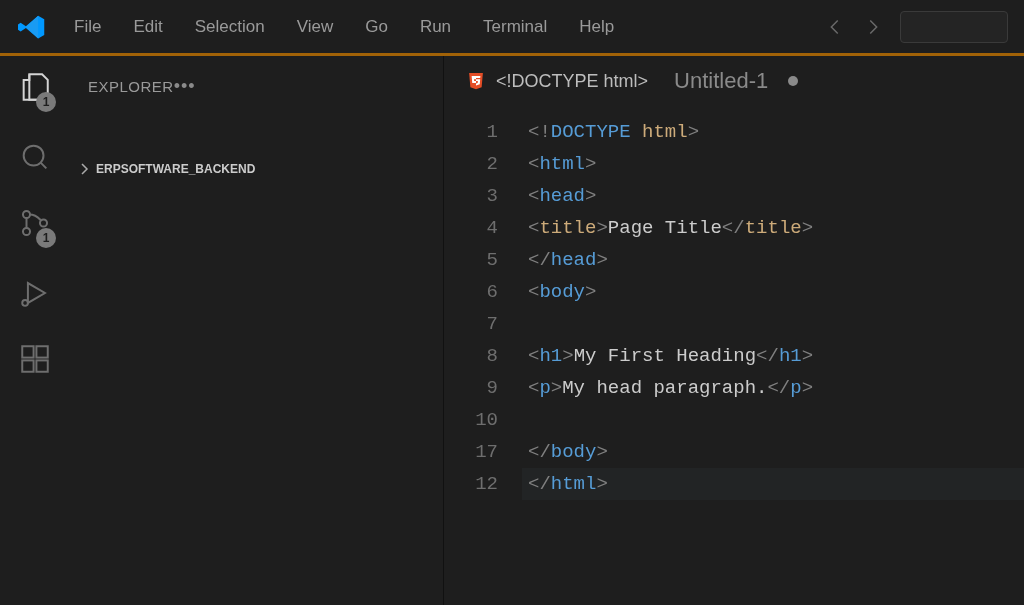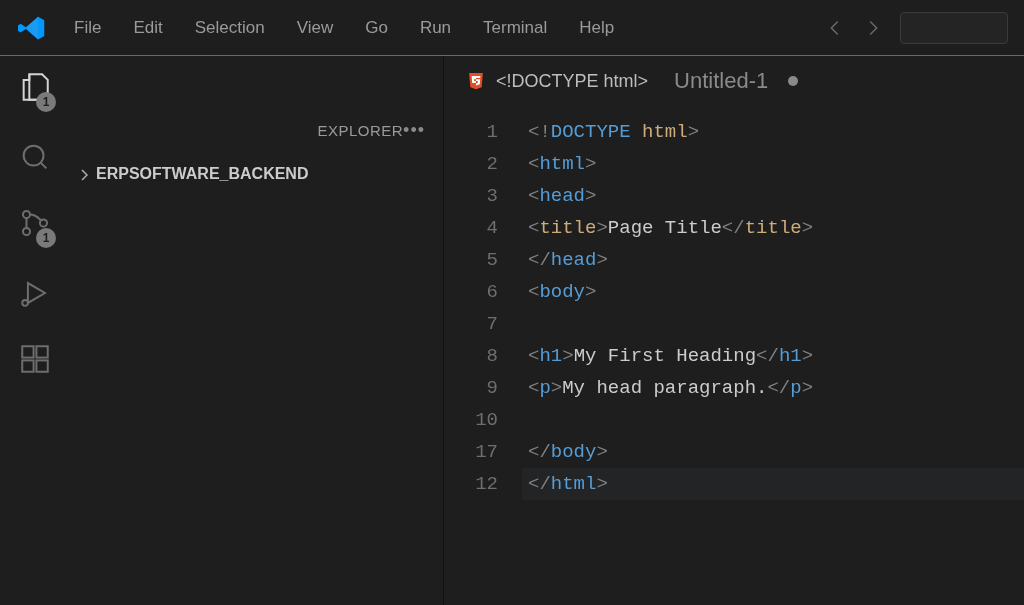--- a/index.html
+++ b/index.html
@@ -13,21 +13,21 @@
       display: flex;
       flex-direction: column;
     }
     
     .menu-bar {
       height: 56px;
       background: #1e1e1e;
       display: flex;
       align-items: center;
       padding: 0 8px;
-      border-bottom: 1px solid #a16207;
+      border-bottom: 3px solid #a16207;
       flex-shrink: 0;
     }
     .vscode-logo {
       width: 28px;
       height: 28px;
       margin: 0 14px 0 10px;
     }
     .menu-items {
       display: flex;
       gap: 4px;
@@ -111,43 +111,43 @@
     .sidebar {
       width: 374px;
       background: #1e1e1e;
       border-right: 1px solid #111;
       flex-shrink: 0;
       padding-top: 14px;
     }
     .sidebar-header {
       display: flex;
       align-items: center;
-      justify-content: flex-end;
+      justify-content: flex-start;
       padding: 6px 18px 18px 18px;
-      margin-top: 44px;
     }
     .sidebar-title {
       color: #9a9a9a;
       font-size: 15px;
       letter-spacing: 0.5px;
     }
     .dots {
       color: #8a8a8a;
       font-size: 18px;
       cursor: pointer;
       letter-spacing: 1px;
     }
     .tree-item {
       display: flex;
-      align-items: flex-end;
+      align-items: center;
       padding: 6px 0 6px 6px;
       cursor: pointer;
       color: #cccccc;
-      font-size: 16px;
+      font-size: 12px;
       font-weight: 600;
+      margin-top: 40px;
     }
     .tree-chevron {
       width: 16px;
       height: 16px;
       stroke: #aaa;
       stroke-width: 1.5;
       fill: none;
       margin-right: 4px;
     }
 

